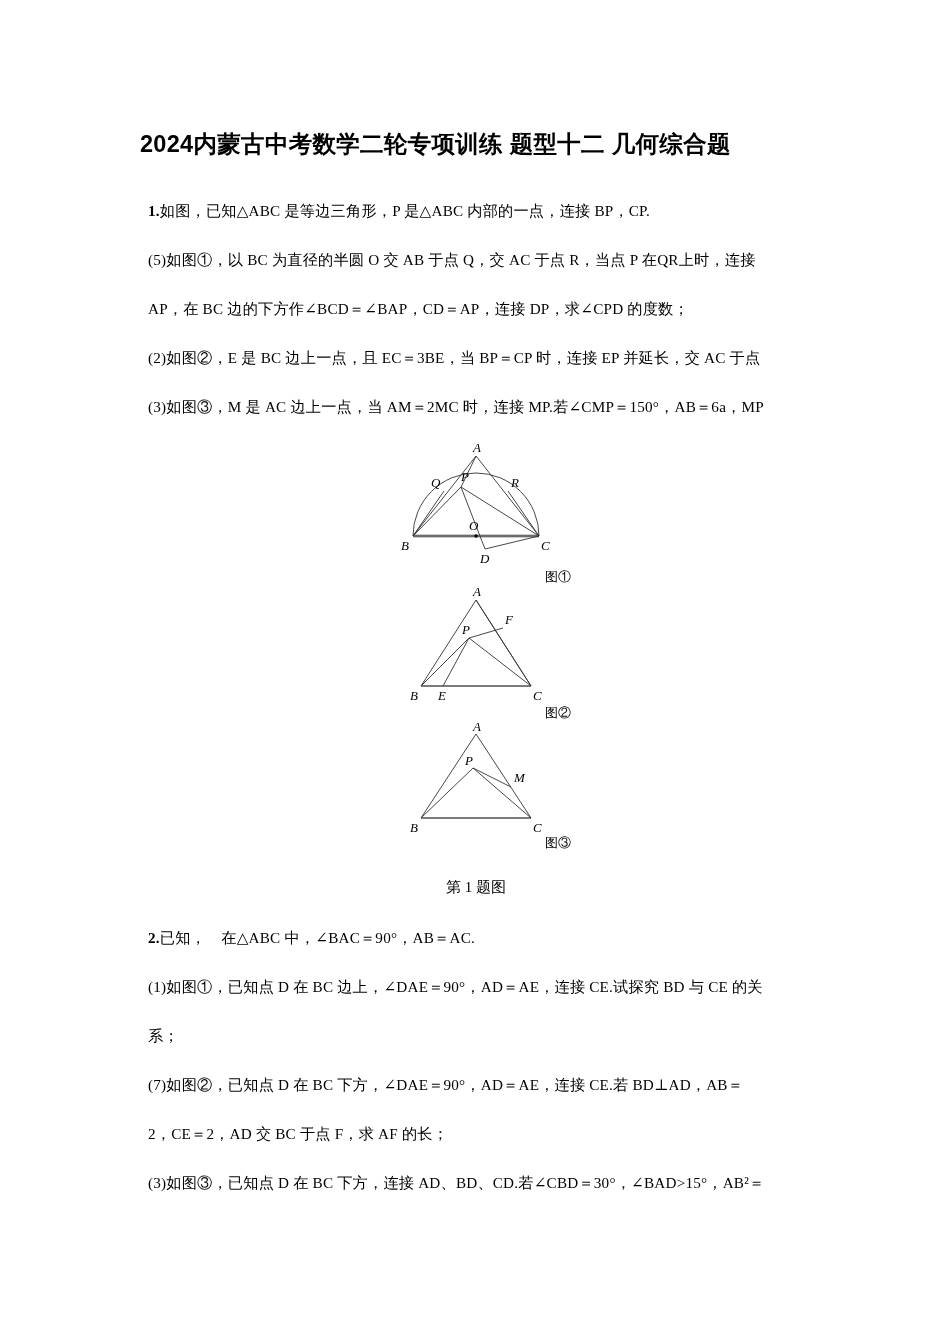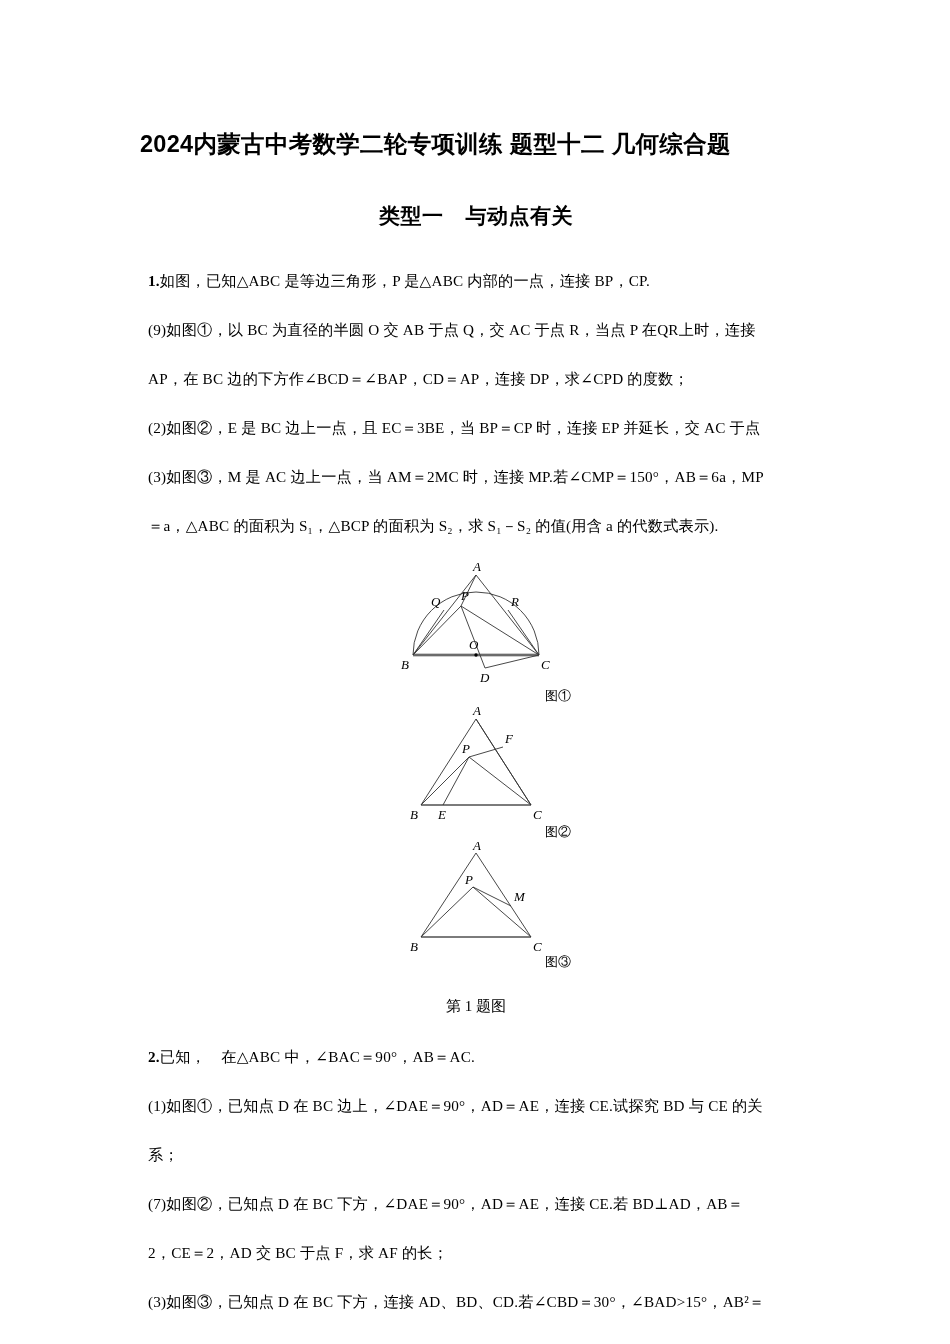--- a/index.html
+++ b/index.html
@@ -90,31 +90,27 @@
   }
 </style>
 </head>
 <body>
 
 <div class="page">
   <div class="content">
 
     <h1 class="doc-title">2024内蒙古中考数学二轮专项训练 题型十二 几何综合题</h1>
 
-    <h2 class="type-heading">
-      <span>类型一</span><span class="gap"></span><span>与动点有关</span>
-    </h2>
 
     <div class="q-block">
       <p class="line first"><span class="num">1.</span><span>如图，已知△ABC 是等边三角形，P 是△ABC 内部的一点，连接 BP，CP.</span></p>
-      <p class="line">(9)如图①，以 BC 为直径的半圆 O 交 AB 于点 Q，交 AC 于点 R，当点 P 在QR上时，连接</p>
+      <p class="line">(5)如图①，以 BC 为直径的半圆 O 交 AB 于点 Q，交 AC 于点 R，当点 P 在QR上时，连接</p>
       <p class="line">AP，在 BC 边的下方作∠BCD＝∠BAP，CD＝AP，连接 DP，求∠CPD 的度数；</p>
       <p class="line">(2)如图②，E 是 BC 边上一点，且 EC＝3BE，当 BP＝CP 时，连接 EP 并延长，交 AC 于点</p>
       <p class="line">(3)如图③，M 是 AC 边上一点，当 AM＝2MC 时，连接 MP.若∠CMP＝150°，AB＝6a，MP</p>
-      <p class="line">＝a，△ABC 的面积为 S₁，△BCP 的面积为 S₂，求 S₁－S₂ 的值(用含 a 的代数式表示).</p>
     </div>
 
     <div class="figures">
 
       <div class="fig-wrap">
         <svg width="190" height="125" viewBox="0 0 190 125">
 
           <line x1="32" y1="93" x2="158" y2="93" stroke="#9a9a9a" stroke-width="3"></line>
 
           <path d="M 32 93 A 63 63 0 0 1 158 93" fill="none" stroke="#333" stroke-width="0.9"></path>

